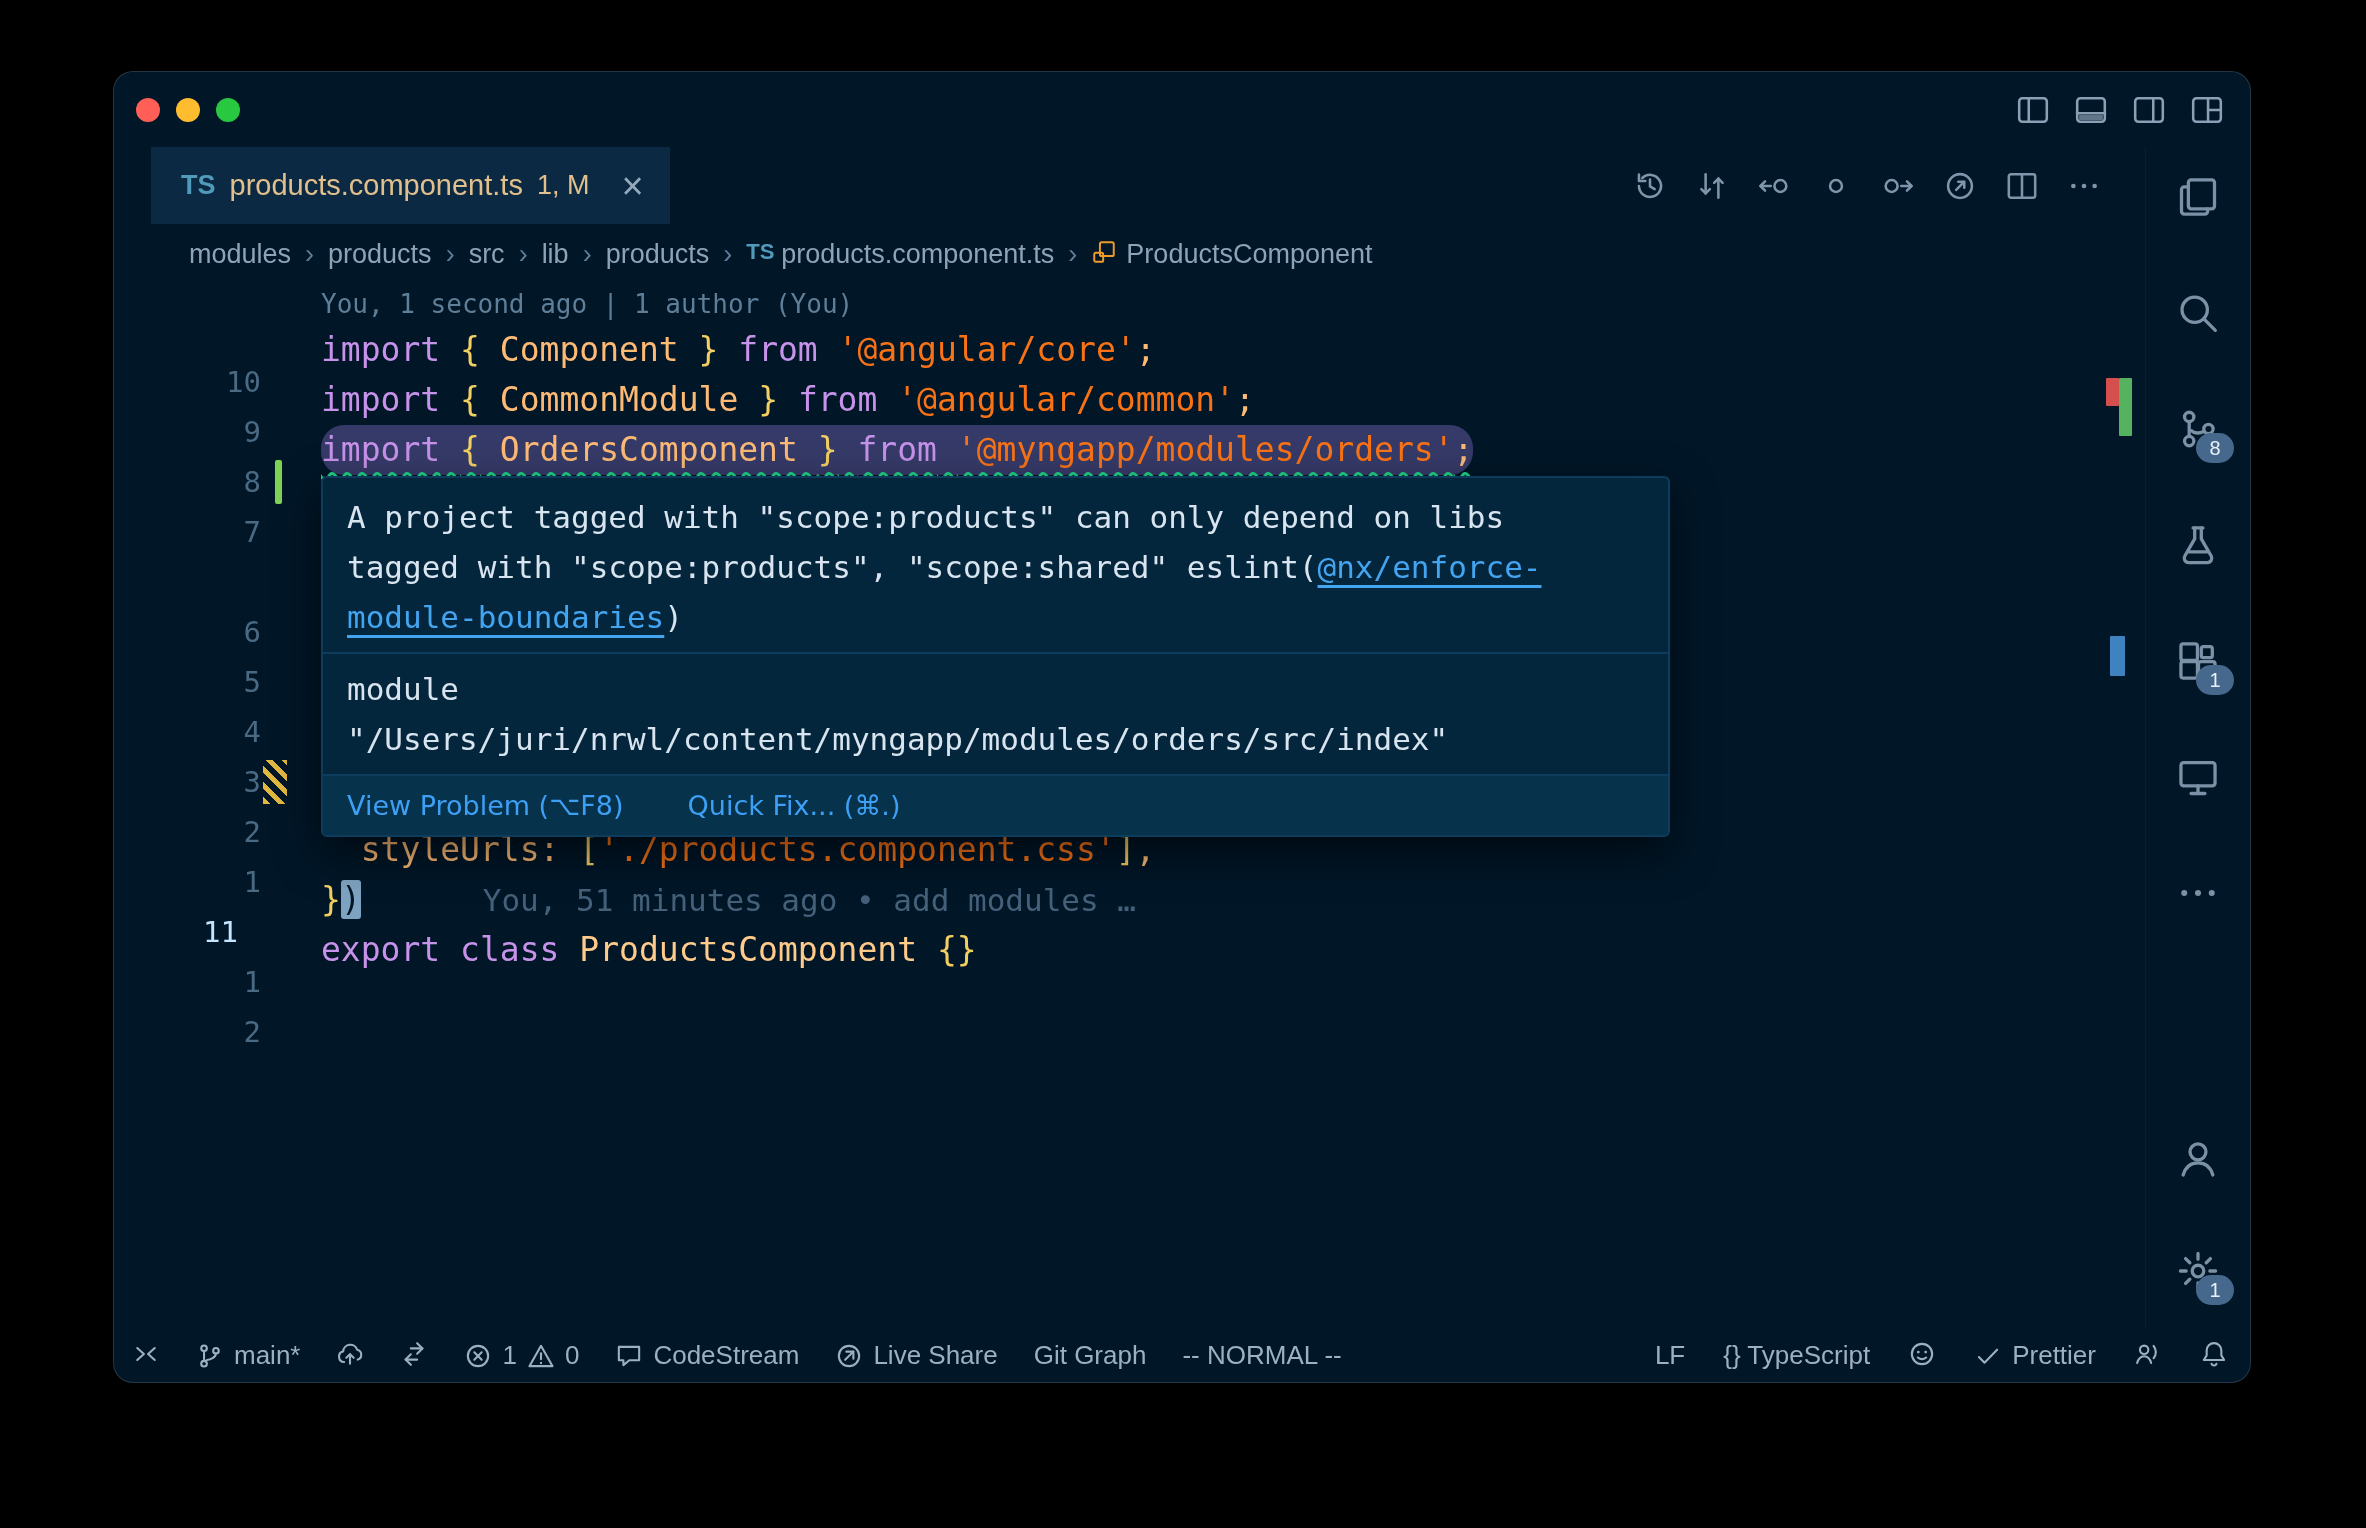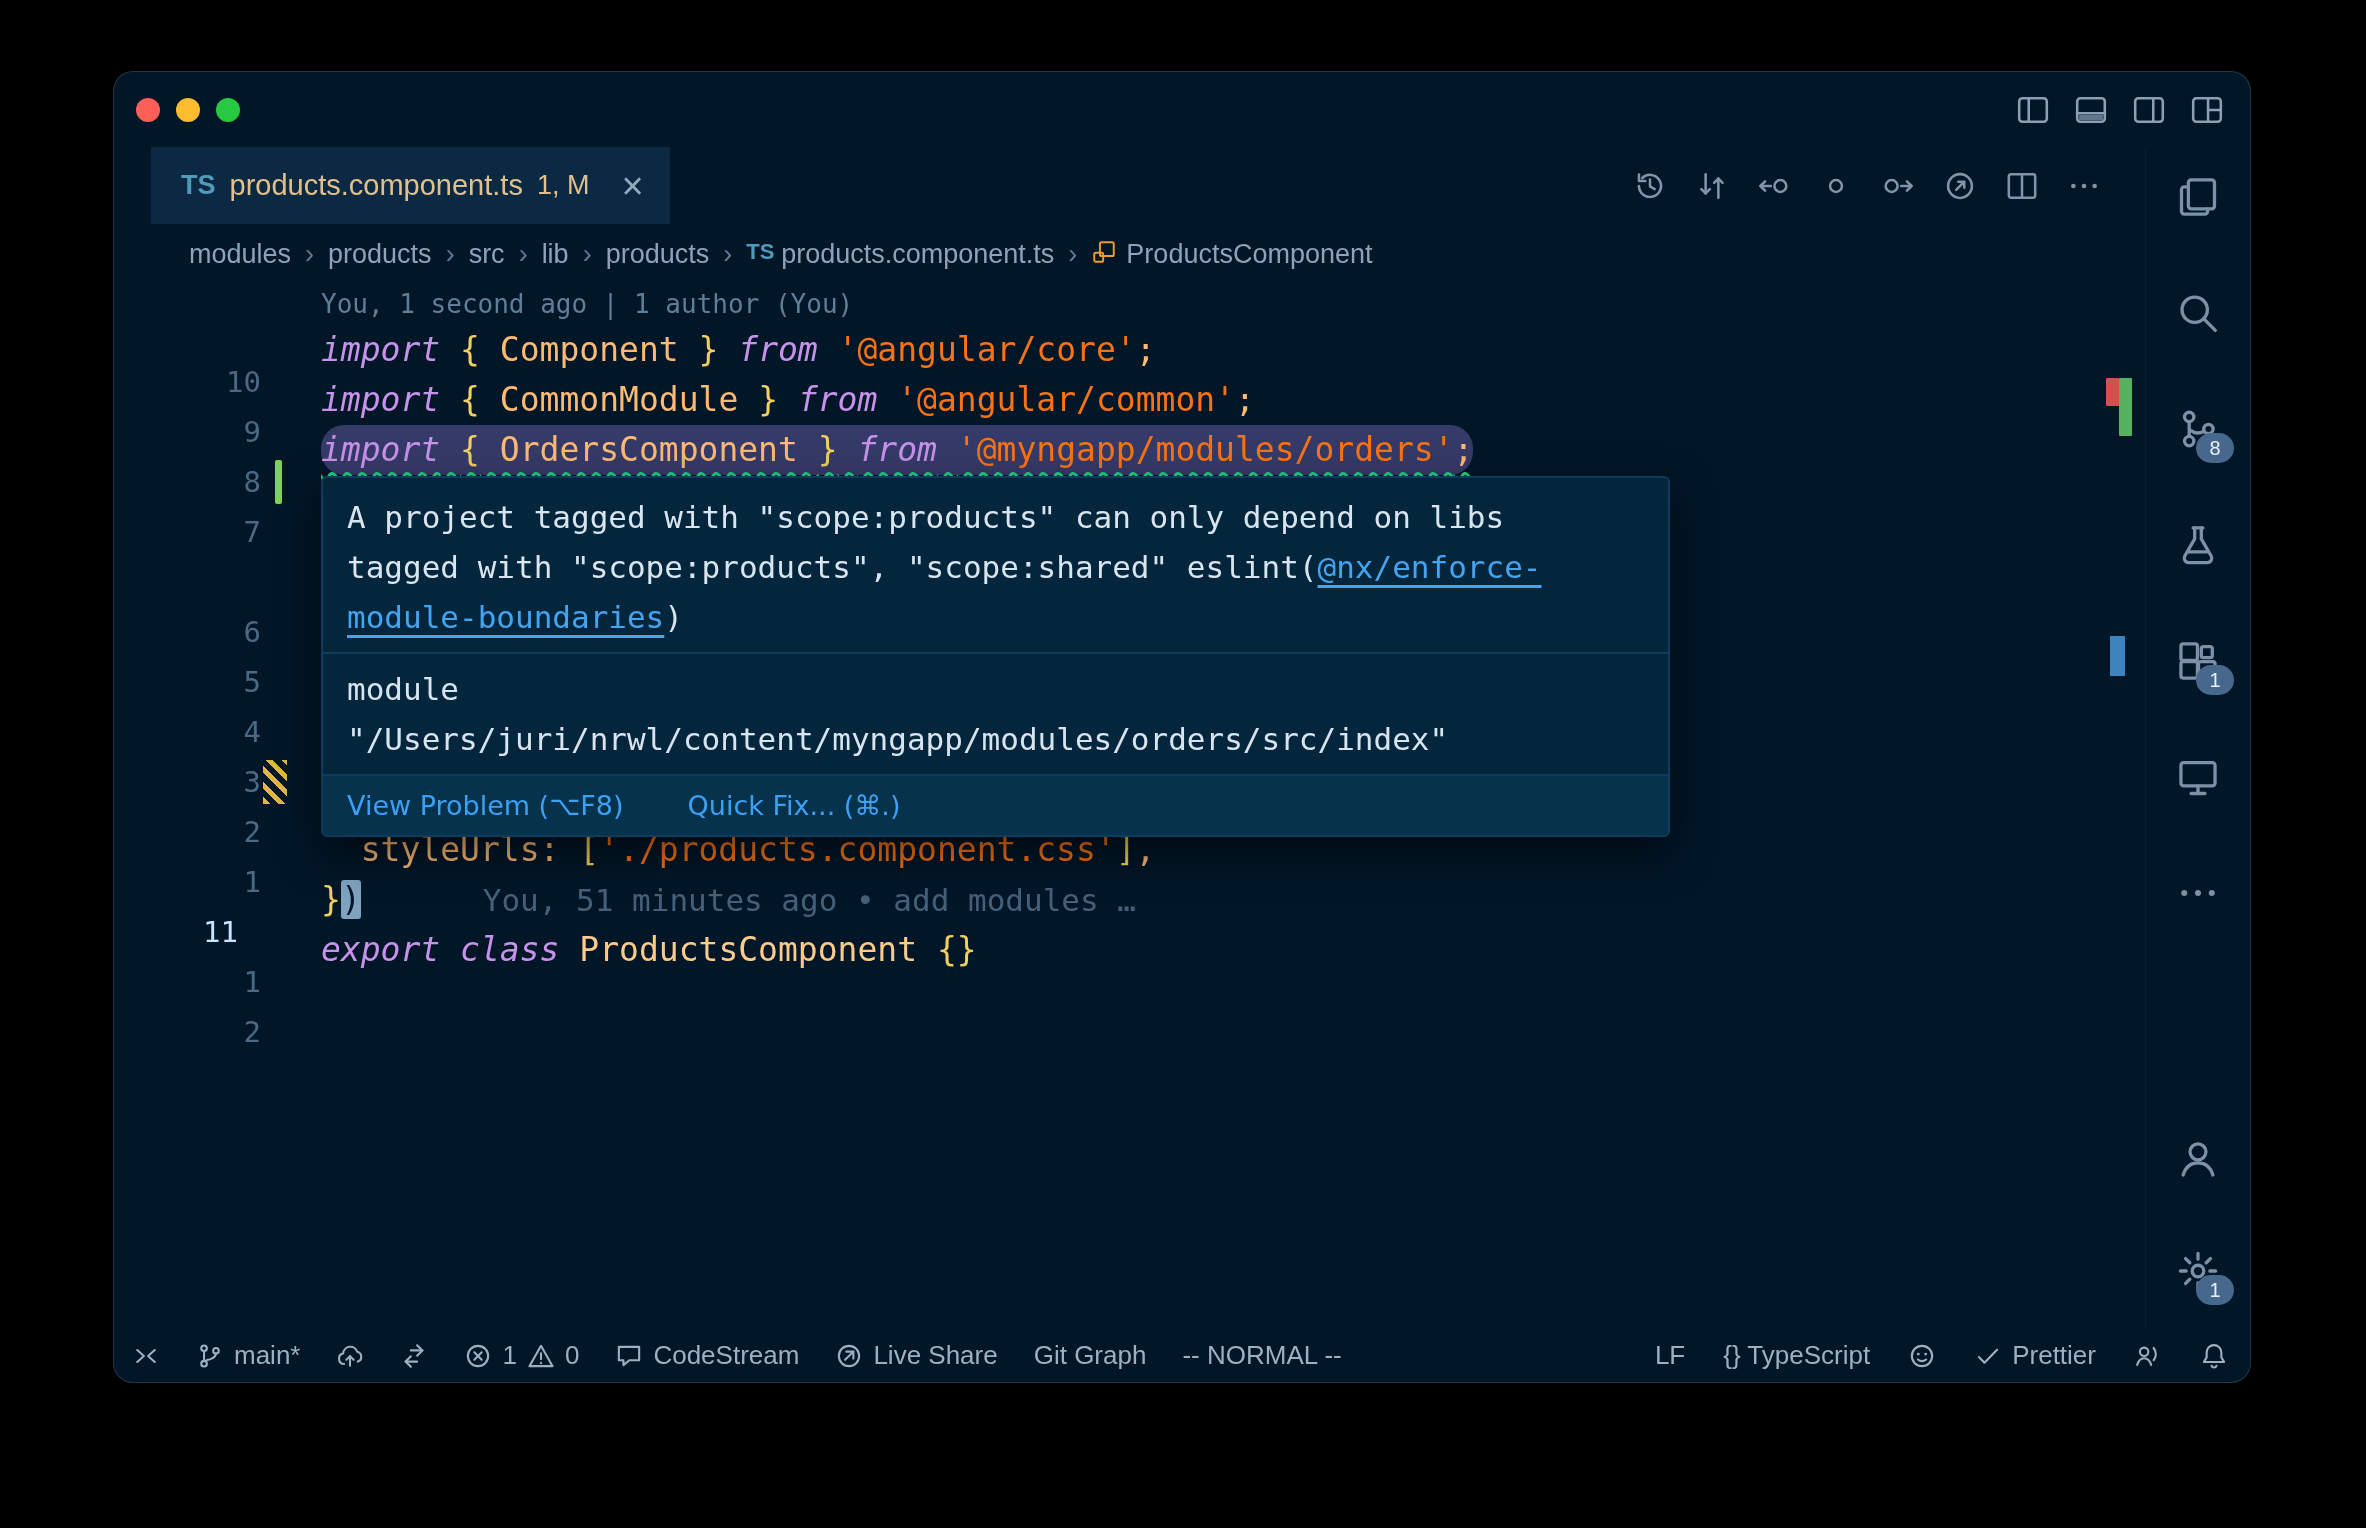--- a/index.html
+++ b/index.html
@@ -46,21 +46,21 @@
   .gutter{flex:0 0 170px;position:relative;color:#4a6a83;font-size:29px;margin-top:32px;}
   .lnum{position:absolute;right:60px;top:0;}
   .lnum.current{right:auto;left:52px;color:#c5e4fd;}
   .git-added{position:absolute;left:124px;top:3px;height:44px;width:7px;background:#7ed357;border-radius:2px;}
   .hatch{position:absolute;left:112px;top:3px;height:44px;width:24px;
     background:repeating-linear-gradient(45deg,#e0b73f 0 5px,transparent 5px 11px);}
   .code-content{color:#d6deeb;}
   .sel{background:#363a68;border-radius:23px;}
   .squig{text-decoration:underline;text-decoration-style:wavy;text-decoration-color:#1fd286;
     text-decoration-thickness:3px;text-underline-offset:11px;}
-  .tok-kw{color:#c792ea;font-style:italic;text-align:center;}
+  .tok-kw{color:#c792ea;text-align:center;}
   .tok-fg{color:#fdba74;}
   .tok-br{color:#f3cf62;}
   .tok-str{color:#f97316;}
   .tok-cls{color:#ffcb8b;}
   .tok-cur{background:#7ea3c0;color:#011627;border-radius:3px;}
   .blame{color:#45617a;margin-left:122px;font-size:31px;}
 
   
   .popup{position:absolute;left:170px;top:192px;width:1345px;z-index:6;background:#04263c;
     border:2px solid #0d3c5c;border-radius:6px;overflow:hidden;
@@ -80,21 +80,21 @@
     padding:22px 0 30px;border-left:1px solid rgba(125,147,168,.08);}
   .ab-group{display:flex;flex-direction:column;gap:60px;align-items:center;}
   .ab-bottom{margin-top:auto;gap:56px;}
   .ab-item{position:relative;width:56px;height:56px;display:flex;align-items:center;justify-content:center;color:#7b91a6;}
   .badge{position:absolute;right:-8px;bottom:-6px;min-width:30px;height:30px;border-radius:16px;
     background:#46688c;color:#e8f1f8;font:20px/30px "Liberation Sans",sans-serif;text-align:center;padding:0 4px;}
 
   
   .statusbar{height:53px;flex:0 0 auto;display:flex;align-items:center;padding:0 22px 0 18px;
     font-size:26px;color:#9db0c0;white-space:nowrap;}
-  .status-group{display:flex;align-items:center;gap:36px;}
+  .status-group{display:flex;align-items:flex-start;gap:36px;}
   .status-group.right{margin-left:auto;gap:38px;}
   .status-item{display:flex;align-items:center;gap:10px;}
 
   
   .ico{display:inline-flex;flex:0 0 auto;}
   .ico svg{width:100%;height:100%;}
   .ico-44{width:44px;height:44px}.ico-34{width:34px;height:34px}.ico-28{width:28px;height:28px}.ico-26{width:26px;height:26px}
 </style>
 </head>
 <body>

